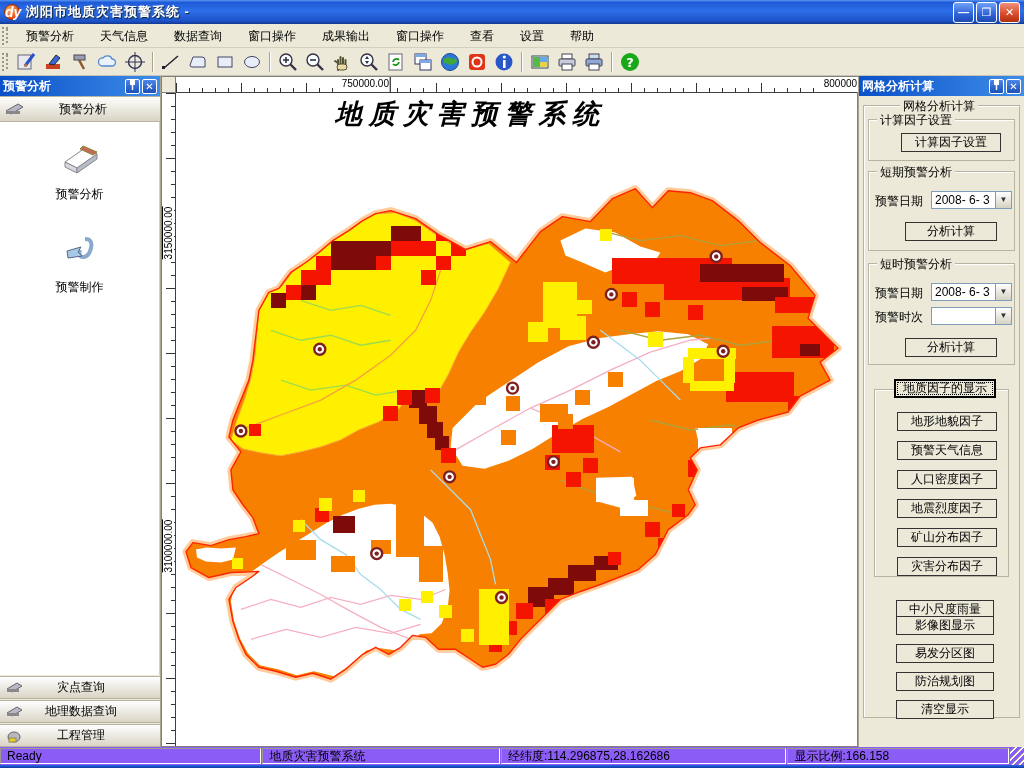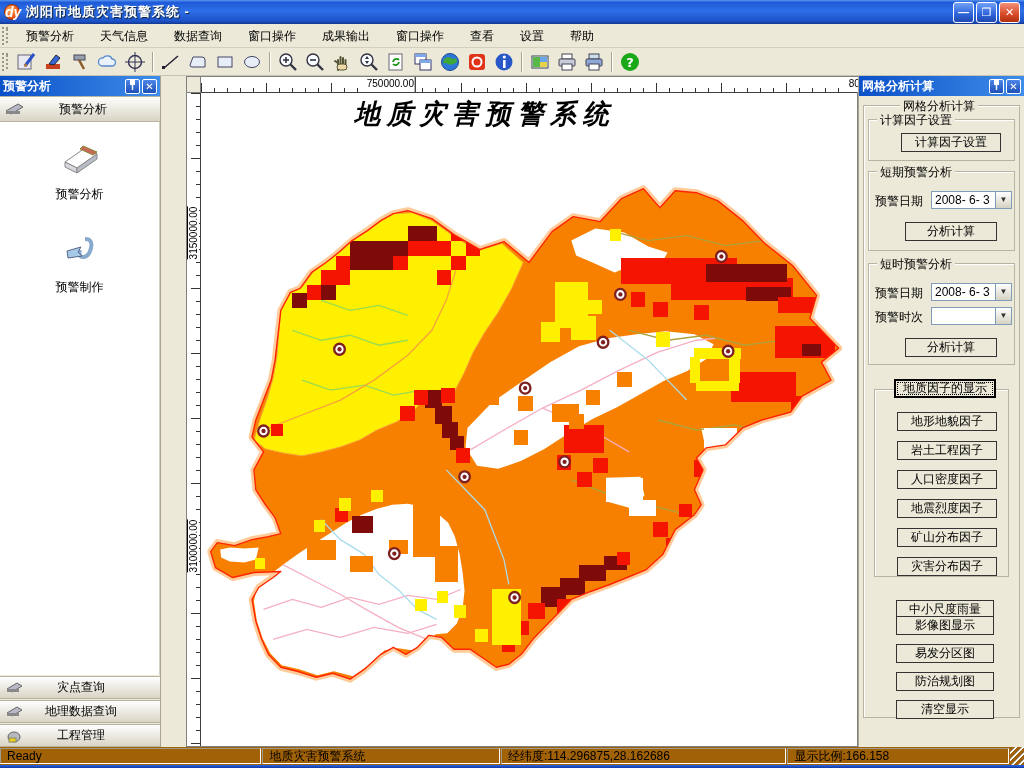--- a/index.html
+++ b/index.html
@@ -51,21 +51,21 @@
   .section-bar .sb-label { flex:1; text-align:center; padding-right:20px; }
   .tool-list { flex:1; background:#fff; border-right:1px solid #D4D0C0; padding-top:14px; overflow:hidden; }
   .big-tool { display:flex; flex-direction:column; align-items:center; margin-bottom:26px; }
   .big-tool svg { display:block; margin-bottom:4px; }
   .accordion { flex:0 0 auto; }
   .acc-bar { height:23px; background:linear-gradient(#FFFFFF,#D9D4C5); border-top:1px solid #B8B4A0; border-bottom:1px solid #B8B4A0;
     display:flex; align-items:center; padding:0 6px; margin-top:1px; }
   .acc-bar .acc-label { flex:1; text-align:center; padding-right:16px; }
 
   
-  .map-area { flex:1; position:relative; background:#fff; border:1px solid #808080;margin-left:25px; }
+  .map-area { flex:1; position:relative; background:#fff; border:1px solid #808080; }
   .corner { position:absolute; left:0; top:0; width:14px; height:16px; background:#ECE9D8; border-right:1px solid #808080; border-bottom:1px solid #808080; }
   .hruler { position:absolute; left:14px; top:0; right:0; height:16px; background:#fff; border-bottom:1px solid #404040;
     background-image:repeating-linear-gradient(to right,#333 0 1px,transparent 1px 13px),
                      repeating-linear-gradient(to right,#333 0 1px,transparent 1px 65px);
     background-size:100% 4px,100% 9px; background-position:bottom left,bottom left; background-repeat:no-repeat; }
   .hruler .rlabel { position:absolute; top:0; font-size:10px; color:#000; transform:translateX(-100%); background:#fff; padding:0 1px; border-right:1px solid #000; height:15px; line-height:13px;}
   .vruler { position:absolute; left:0; top:16px; width:14px; bottom:0; background:#fff; border-right:1px solid #404040;
     background-image:repeating-linear-gradient(to bottom,#333 0 1px,transparent 1px 13px),
                      repeating-linear-gradient(to bottom,#333 0 1px,transparent 1px 65px);
     background-size:4px 100%,9px 100%; background-position:top right,top right; background-repeat:no-repeat; }
@@ -82,21 +82,21 @@
   .groupbox.outer > .legend { left:36px; }
   .xp-btn { position:absolute; height:19px; border:1px solid #333; background:#ECE9D8; text-align:center; line-height:17px; color:#000; }
   .xp-btn.focused { border:2px solid #000; line-height:15px; }
   .xp-btn.focused:after { content:""; position:absolute; inset:1px; border:1px dotted #000; }
   .fld-label { position:absolute; color:#000; }
   .combo { position:absolute; height:18px; background:#fff; border:1px solid #7F9DB9; display:flex; }
   .combo .cv { flex:1; padding:1px 3px; font-size:12px; line-height:14px; overflow:hidden; white-space:nowrap; }
   .combo .ca { width:16px; background:linear-gradient(#fff,#D6D2C2); border-left:1px solid #7F9DB9; font-size:8px; text-align:center; line-height:16px; color:#333; }
 
   
-  .statusbar { position:absolute; left:0; top:747px; width:1024px; height:18px; background:#a16207; display:flex; }
+  .statusbar { position:absolute; left:0; top:747px; width:1024px; height:18px; background:#8b5cf6; display:flex; }
   .sb-panel { border:1px solid; border-color:#9D9B8D #FFFFFF #FFFFFF #9D9B8D; margin:1px 1px 1px 0; padding:0 6px; line-height:14px; overflow:hidden; white-space:nowrap; }
   .sb-grip { width:14px; margin-left:auto;
     background:repeating-linear-gradient(135deg,transparent 0 3px,#9a9784 3px 4px,#fff 4px 5px); }
   .bottom-edge { position:absolute; left:0; top:765px; width:1024px; height:3px; background:linear-gradient(#2A66E8,#1238A0); }
 </style>
 </head>
 <body>
 
 <div class="titlebar">
   <div class="app-icon">dy</div>
@@ -573,21 +573,21 @@
             <span class="ca">▼</span>
           </div>
           <div class="xp-btn" style="left:36px; width:92px; top:74px;">分析计算</div>
         </div>
 
         <div class="xp-btn focused" style="left:30px; width:102px; top:273px; z-index:2;">地质因子的显示</div>
 
         <div class="groupbox" style="left:10px; right:10px; top:283px; height:188px;">
           <div id="factor-buttons">
               <div class="xp-btn" style="left: 22px; width: 100px; top: 22px;">地形地貌因子</div>
-              <div class="xp-btn" style="left: 22px; width: 100px; top: 51px;">岩土工程因子</div>
+              <div class="xp-btn" style="left: 22px; width: 100px; top: 51px;">预警天气信息</div>
               <div class="xp-btn" style="left: 22px; width: 100px; top: 80px;">人口密度因子</div>
               <div class="xp-btn" style="left: 22px; width: 100px; top: 109px;">地震烈度因子</div>
               <div class="xp-btn" style="left: 22px; width: 100px; top: 138px;">矿山分布因子</div>
               <div class="xp-btn" style="left: 22px; width: 100px; top: 167px;">灾害分布因子</div>
             </div>
         </div>
 
         <div id="layer-buttons"></div>
       <div class="xp-btn" style="left: 32px; width: 98px; top: 482px; margin-top: 12px;">中小尺度雨量</div>
           <div class="xp-btn" style="left: 32px; width: 98px; top: 510px;">影像图显示</div>

